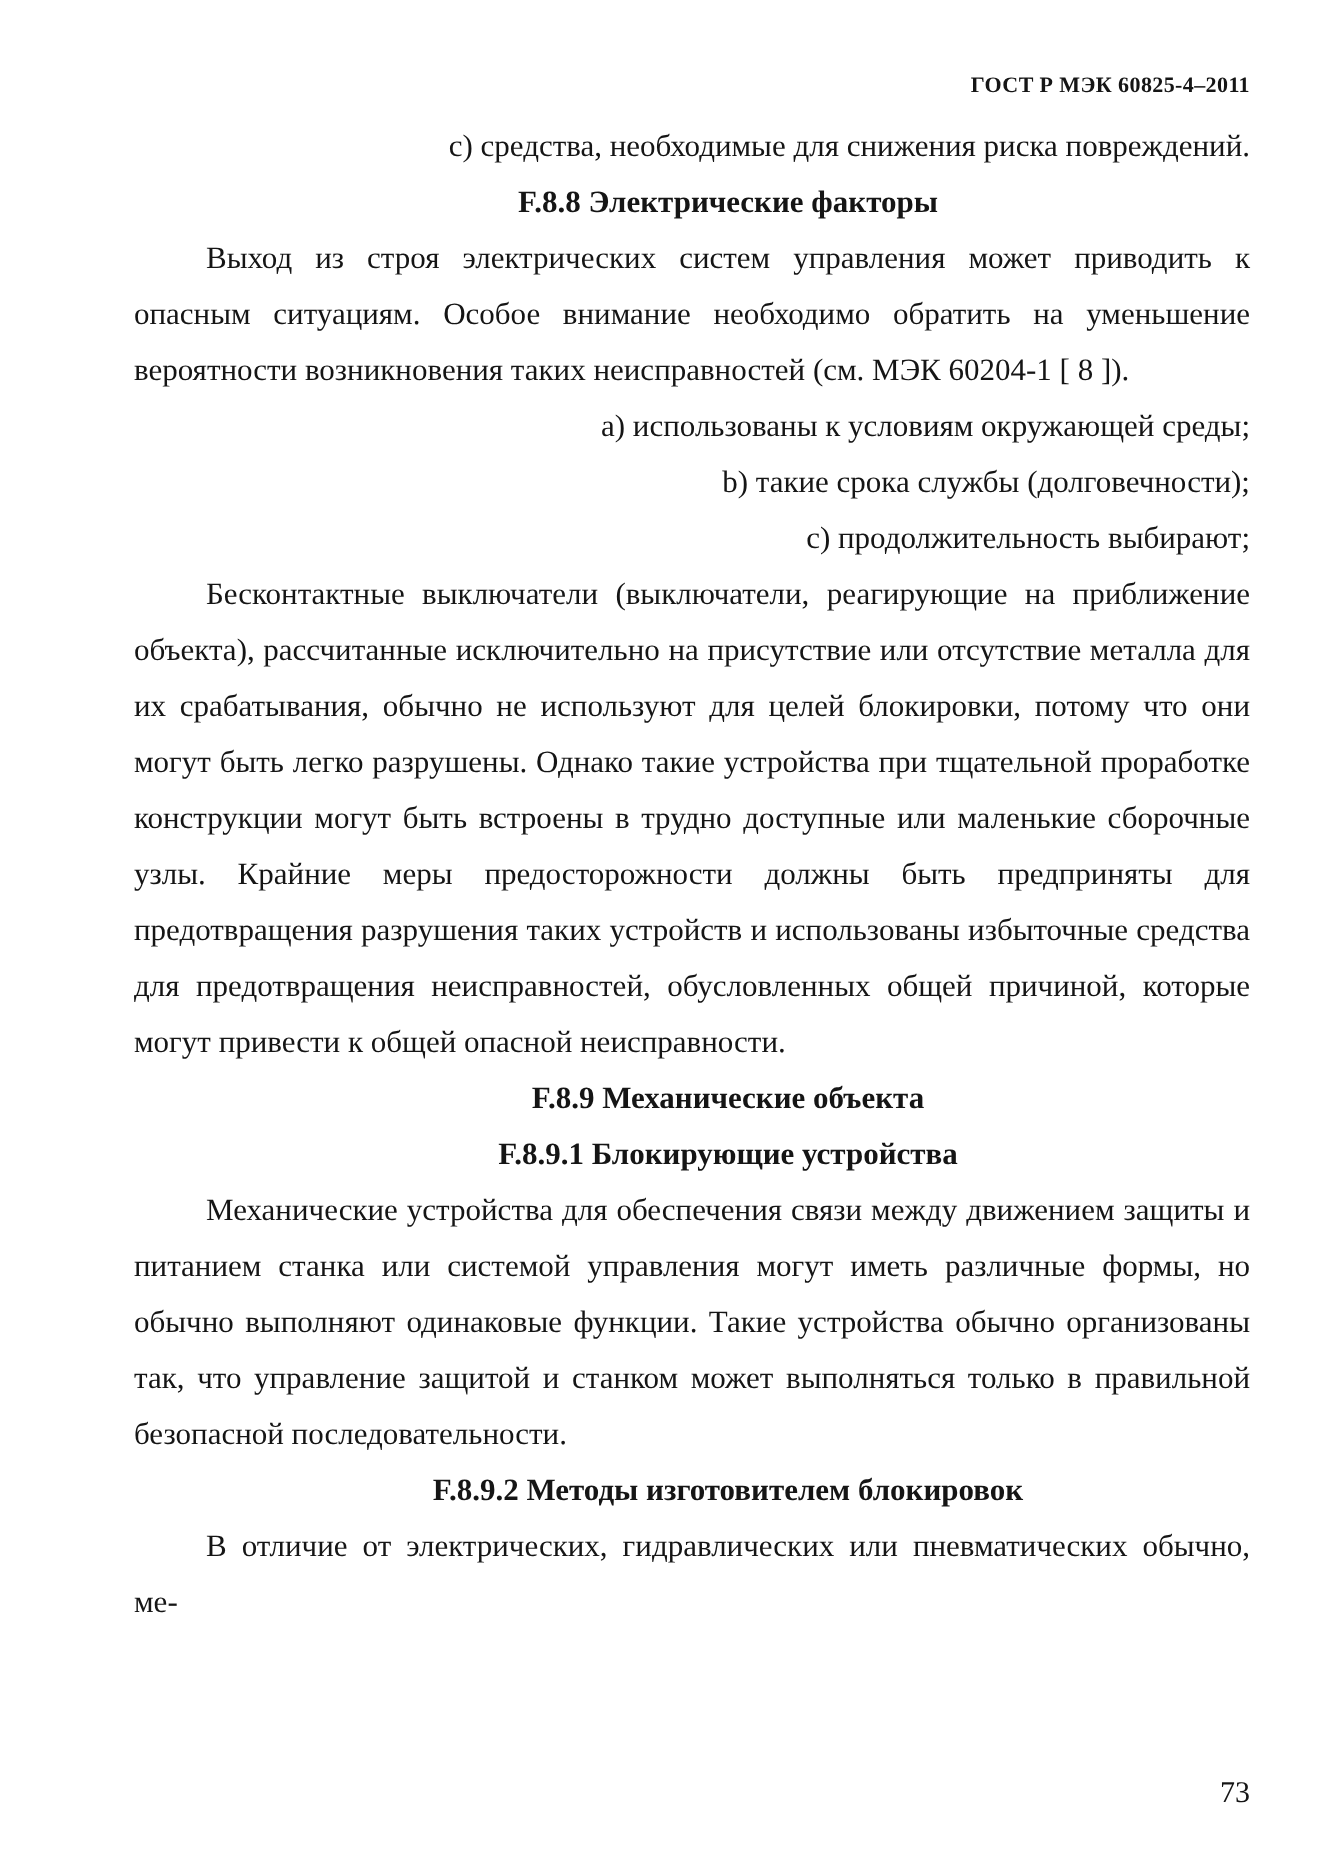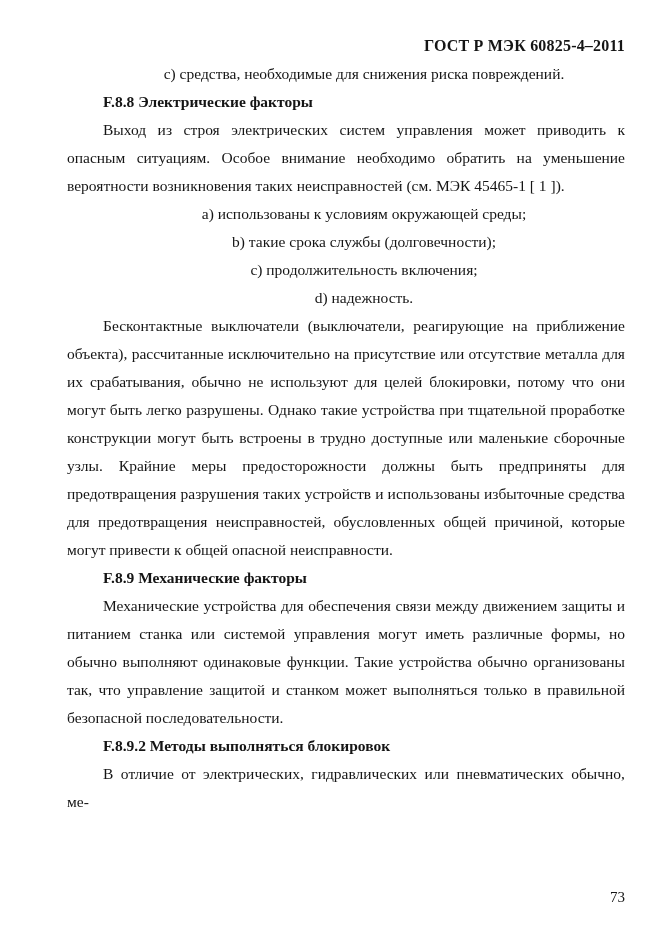--- a/index.html
+++ b/index.html
@@ -14,68 +14,68 @@
     background: #ffffff;
     font-family: "Liberation Serif", serif;
     color: #151515;
     overflow: hidden;
     box-sizing: border-box;
   }
   .doc-header {
     position: absolute;
     top: 37px;
     right: 36px;
-    font-size: 16px;
+    font-size: 11px;
     font-weight: bold;
     letter-spacing: 0.2px;
     white-space: nowrap;
   }
   .content {
     position: absolute;
     top: 60px;
     left: 67px;
     width: 558px;
     font-size: 15.5px;
     line-height: 28px;
   }
   .content p {
     margin: 0;
     text-indent: 36px;
     text-align: justify;
   }
   .content p.heading {
     font-weight: bold;
-    text-align: left;
+    text-align: center;
   }
   .content p.list-item {
-    text-align: center;
+    text-align: right;
   }
   .page-number {
     position: absolute;
     bottom: 30px;
     right: 36px;
     font-size: 15px;
     margin-top: 36px;
   }
 </style>
 </head>
 <body>
 
 <div class="page">
   <div class="doc-header">ГОСТ Р МЭК 60825-4–2011</div>
 
   <div class="content">
       <p class="list-item">c) средства, необходимые для снижения риска повреждений.</p>
       <p class="heading">F.8.8 Электрические факторы</p>
-      <p class="paragraph">Выход из строя электрических систем управления может приводить к опасным ситуациям. Особое внимание необходимо обратить на уменьшение вероятности возникновения таких неисправностей (см. МЭК 45465-1 [ 1 ]).</p>
+      <p class="paragraph">Выход из строя электрических систем управления может приводить к опасным ситуациям. Особое внимание необходимо обратить на уменьшение вероятности возникновения таких неисправностей (см. МЭК 60204-1 [ 8 ]).</p>
       <p class="list-item">a) использованы к условиям окружающей среды;</p>
       <p class="list-item">b) такие срока службы (долговечности);</p>
-      <p class="list-item">c) продолжительность включения;</p>
-      <p class="list-item">d) надежность.</p>
+      <p class="list-item">c) продолжительность выбирают;</p>
       <p class="paragraph">Бесконтактные выключатели (выключатели, реагирующие на приближение объекта), рассчитанные исключительно на присутствие или отсутствие металла для их срабатывания, обычно не используют для целей блокировки, потому что они могут быть легко разрушены. Однако такие устройства при тщательной проработке конструкции могут быть встроены в трудно доступные или маленькие сборочные узлы. Крайние меры предосторожности должны быть предприняты для предотвращения разрушения таких устройств и использованы избыточные средства для предотвращения неисправностей, обусловленных общей причиной, которые могут привести к общей опасной неисправности.</p>
-      <p class="heading">F.8.9 Механические факторы</p>
+      <p class="heading">F.8.9 Механические объекта</p>
+      <p class="heading">F.8.9.1 Блокирующие устройства</p>
       <p class="paragraph">Механические устройства для обеспечения связи между движением защиты и питанием станка или системой управления могут иметь различные формы, но обычно выполняют одинаковые функции. Такие устройства обычно организованы так, что управление защитой и станком может выполняться только в правильной безопасной последовательности.</p>
-      <p class="heading">F.8.9.2 Методы выполняться блокировок</p>
+      <p class="heading">F.8.9.2 Методы изготовителем блокировок</p>
       <p class="paragraph">В отличие от электрических, гидравлических или пневматических обычно, ме-</p>
     </div>
 
   <div class="page-number">73</div>
 </div>
 
 </body></html>

